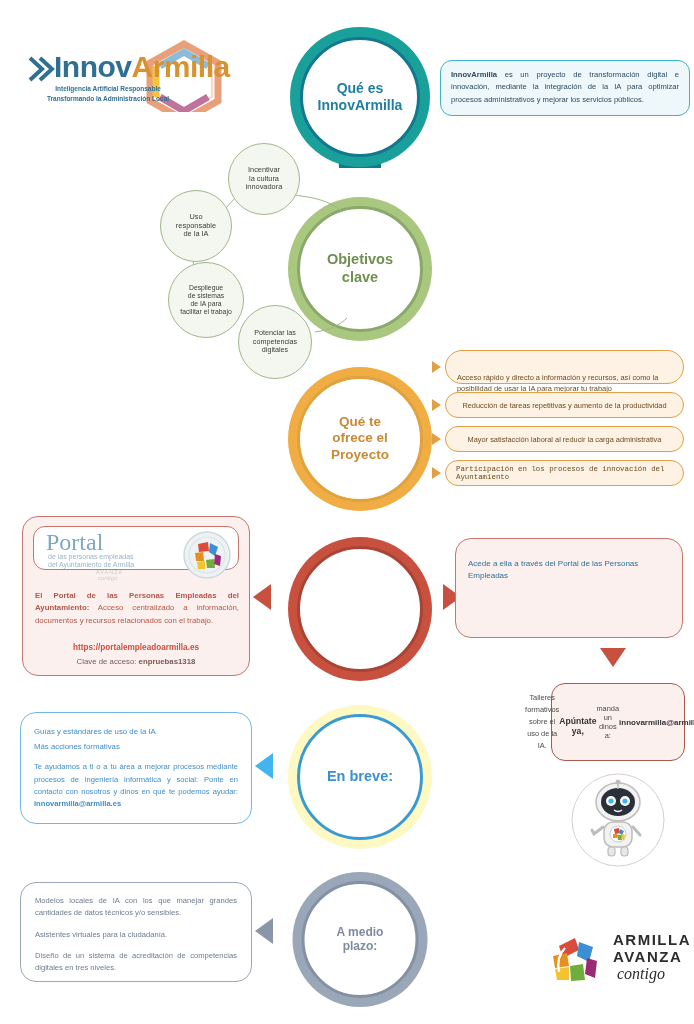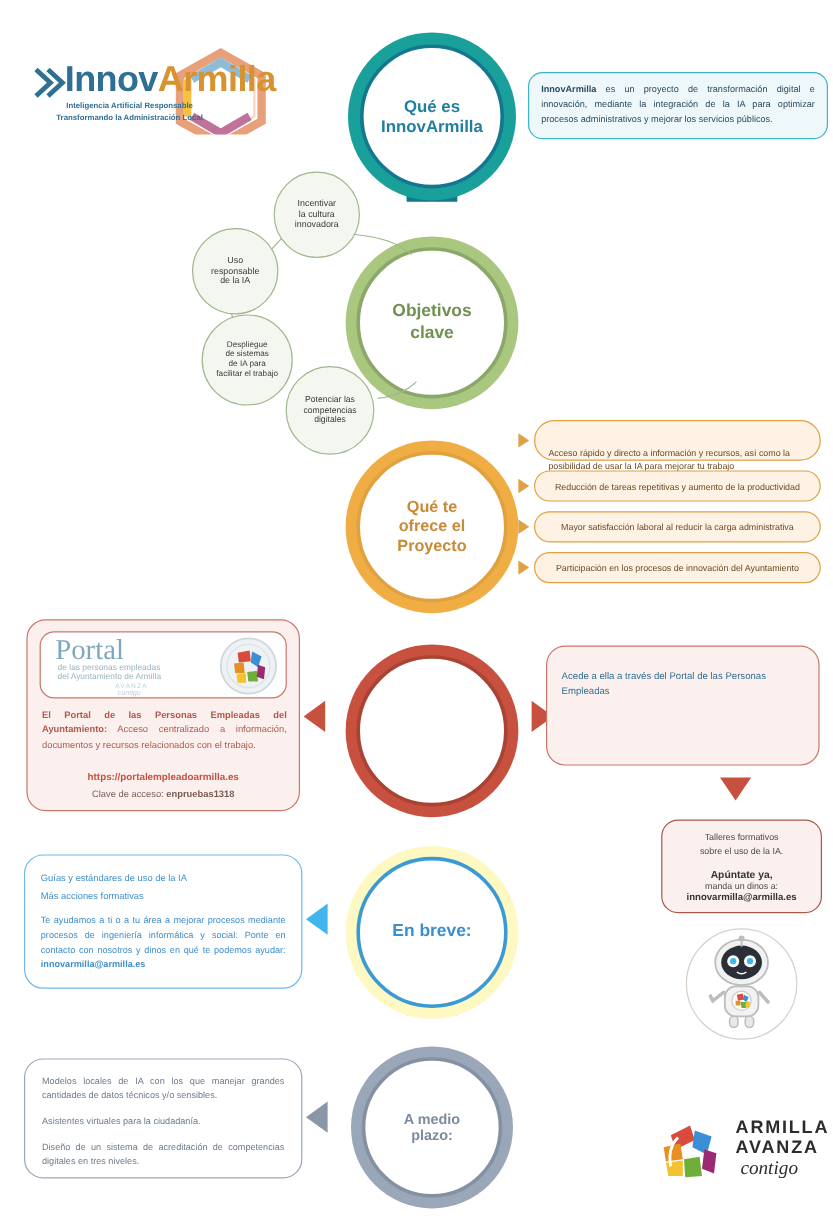--- a/index.html
+++ b/index.html
@@ -148,32 +148,32 @@
   </div>
 
   <div class="abs" style="left:0;top:76px;width:252px;height:26px;">
     <div class="tri" style="left:0;top:7px;border-top:6px solid transparent;border-bottom:6px solid transparent;border-left:9px solid #e0a045;"></div>
     <div class="callout" style="left:13px;top:0;width:239px;height:26px;border-color:#e0a045;background:#fdf2e3;border-radius:13px;
                 display:flex;align-items:center;justify-content:center;padding:0 10px;">
       <div style="font-size:7.4px;color:#6b4a22;">Mayor satisfacción laboral al reducir la carga administrativa</div>
     </div>
   </div>
 
-  <div class="abs" style="left:0;top:110px;width:252px;height:18px;">
+  <div class="abs" style="left:0;top:110px;width:252px;height:18px;font-family:Liberation Mono, monospace;">
     <div class="tri" style="left:0;top:7px;border-top:6px solid transparent;border-bottom:6px solid transparent;border-left:9px solid #e0a045;"></div>
     <div class="callout" style="left:13px;top:0;width:239px;height:26px;border-color:#e0a045;background:#fdf2e3;border-radius:13px;
                 display:flex;align-items:center;justify-content:center;padding:0 10px;">
       <div style="font-size:7.4px;color:#6b4a22;">Participación en los procesos de innovación del Ayuntamiento</div>
     </div>
   </div>
 </div>
 
 <div class="callout" style="left:22px;top:516px;width:228px;height:160px;border-color:#c9766a;background:#fcf0ee;border-radius:16px;">
 
-  <div class="callout" style="left:10px;top:9px;width:206px;height:56px;border-color:#c9766a;background:#ffffff;border-radius:12px;">
+  <div class="callout" style="left:10px;top:9px;width:206px;height:44px;border-color:#c9766a;background:#ffffff;border-radius:12px;">
     <div class="abs" style="left:12px;top:2px;font-size:24px;color:#7fa8bd;font-family:'Liberation Serif',serif;">Portal</div>
     <div class="abs" style="left:14px;top:26px;font-size:7px;color:#9ab4c2;">de las personas empleadas</div>
     <div class="abs" style="left:14px;top:34px;font-size:7px;color:#9ab4c2;">del Ayuntamiento de Armilla</div>
     <div class="abs" style="left:62px;top:42px;font-size:5.5px;color:#c2cfd6;letter-spacing:1px;">AVANZA</div>
     <div class="abs" style="left:64px;top:48px;font-size:6px;color:#c2cfd6;font-style:italic;">contigo</div>
     <svg class="abs" width="50" height="50" viewBox="0 0 50 50" style="left:148px;top:3px;">
       <circle cx="25" cy="25" r="23" fill="#eef2f4" stroke="#cfd8dd" stroke-width="1.5"></circle>
       <circle cx="25" cy="25" r="18" fill="none" stroke="#dde4e8" stroke-width="1.2"></circle>
       <path d="M16,14 L26,12 L27,21 L17,22 Z" fill="#d94b3b"></path>
       <path d="M28,13 L36,17 L33,26 L27,22 Z" fill="#3b8fd4"></path>
@@ -196,21 +196,21 @@
 <div class="tri" style="left:253px;top:584px;border-top:13px solid transparent;border-bottom:13px solid transparent;border-right:18px solid #c8503f;"></div>
 
 <div class="tri" style="left:443px;top:584px;border-top:13px solid transparent;border-bottom:13px solid transparent;border-left:18px solid #c8503f;"></div>
 <div class="callout" style="left:455px;top:538px;width:228px;height:100px;border-color:#c9766a;background:#fcf0ee;border-radius:16px;padding:10px 12px;">
   <div style="margin-top:9px;font-size:8px;color:#2f6f93;line-height:1.55;">Acede a ella a través del Portal de las Personas Empleadas</div>
 </div>
 
 <div class="tri" style="left:600px;top:648px;border-left:13px solid transparent;border-right:13px solid transparent;border-top:19px solid #c8503f;"></div>
 
 <div class="callout" style="left:551px;top:683px;width:134px;height:78px;border-color:#a9584a;background:#fcf0ee;border-radius:14px;
-            display:flex;flex-direction:column;align-items:center;justify-content:center;">
+            display:flex;flex-direction:row;align-items:center;justify-content:center;">
   <div style="font-size:7.4px;color:#4a4a4a;text-align:center;line-height:1.6;">
     <span>Talleres formativos</span><br>
     <span>sobre el uso de la IA.</span>
   </div>
   <div style="margin-top:8px;font-size:8.6px;font-weight:bold;color:#333;text-align:center;">Apúntate ya,</div>
   <div style="font-size:7.4px;color:#4a4a4a;text-align:center;">manda un dinos a:</div>
   <div style="font-size:8px;font-weight:bold;color:#333;text-align:center;">innovarmilla@armilla.es</div>
 </div>
 
 <svg class="abs" width="96" height="96" viewBox="0 0 96 96" style="left:570px;top:772px;">

